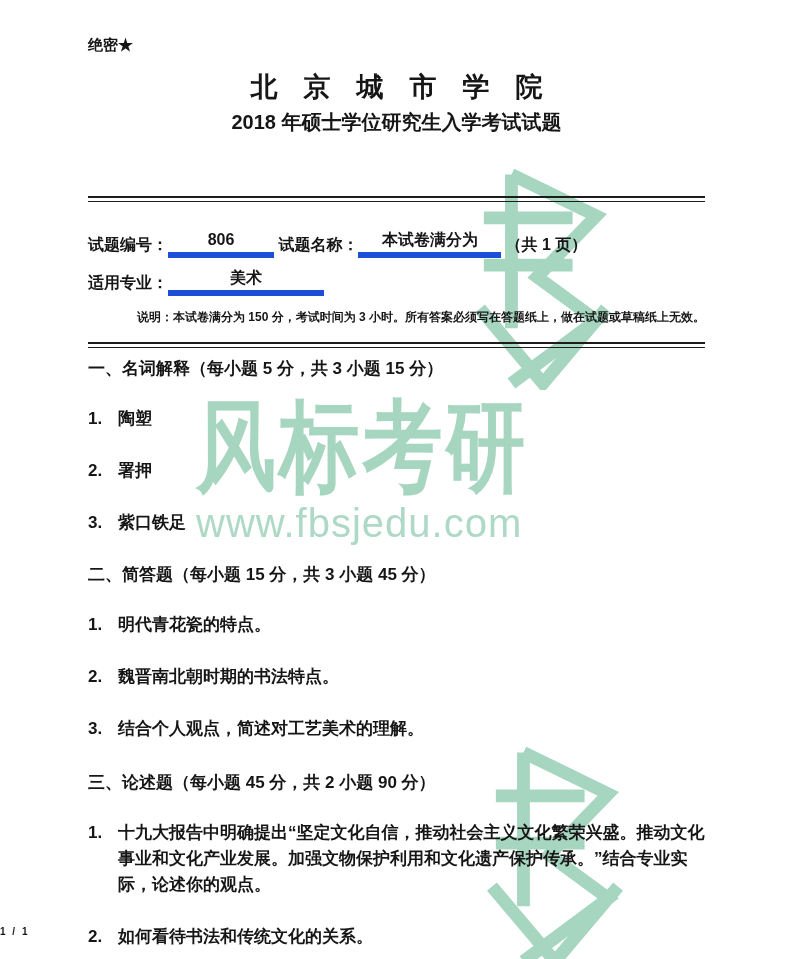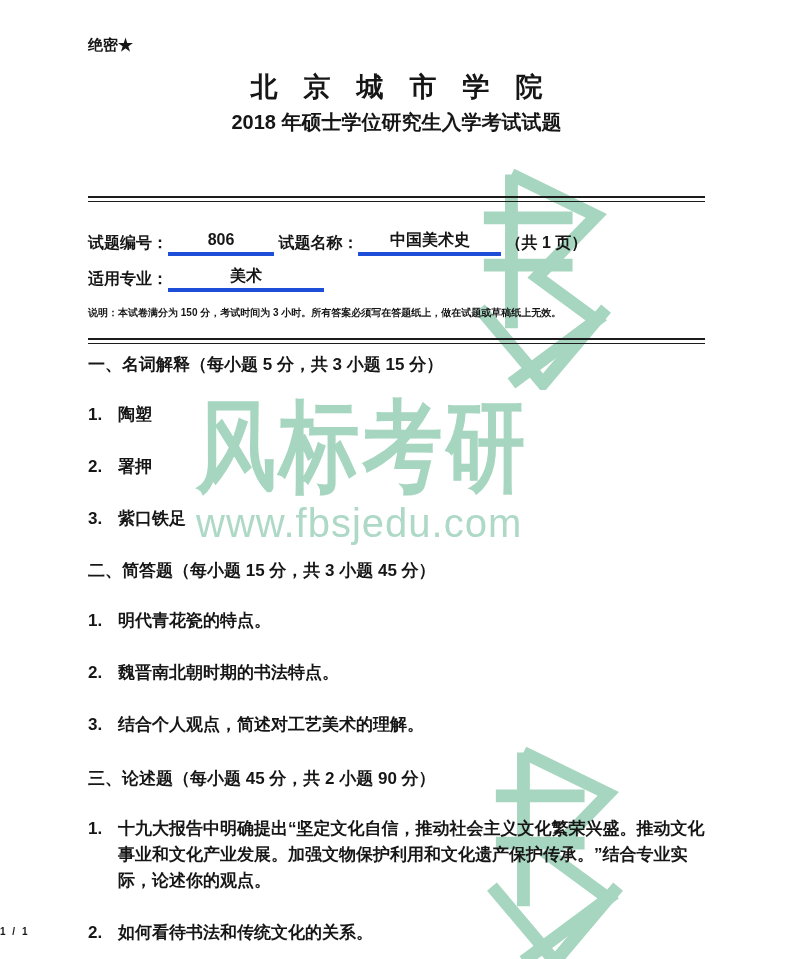--- a/index.html
+++ b/index.html
@@ -37,28 +37,28 @@
   .subtitle{text-align:center;font-size:20px;font-weight:700;margin-top:4px;}
   .rule-double{
     height:3px;border-top:2px solid #1c1c1c;border-bottom:1px solid #1c1c1c;
   }
   .rule-1{margin-top:60px;}
   .rule-2{margin-top:12px;}
   .info{margin-top:26px;font-size:16px;font-weight:700;}
   .info-row{line-height:26px;}
   .info-row + .info-row{margin-top:8px;}
   .ufield{
-    display:inline-block;border-bottom:4px solid #1d4ed8;
+    display:inline-block;border-bottom:6px solid #1d4ed8;
     text-align:center;vertical-align:bottom;line-height:24px;
   }
   .w106{width:106px;}
   .w143{width:143px;}
   .w156{width:156px;text-align:center;}
   .pages-note{margin-left:4px;}
-  .instructions{margin-top:8px;font-size:10px;font-weight:700;line-height:26px;}
+  .instructions{margin-top:8px;font-size:12px;font-weight:700;line-height:26px;text-align:right;}
   .sec-heading{font-size:17px;font-weight:700;line-height:22px;}
   .sec-1 .sec-heading{margin-top:10px;}
   .sec-2 .sec-heading{margin-top:28px;}
   .sec-3 .sec-heading{margin-top:30px;}
   .q-item{display:flex;font-size:17px;font-weight:700;line-height:26px;margin-top:26px;}
   .q-num{flex:0 0 30px;}
   .q-text{flex:1;}
   .page-number{
     position:absolute;left:0;bottom:22px;width:100%;
     text-align:left;font-size:10px;font-weight:700;z-index:1;letter-spacing:2px;
@@ -111,21 +111,21 @@
 
     <div class="title">北京城市学院</div>
 
     <div class="subtitle">2018 年硕士学位研究生入学考试试题</div>
 
     <div class="rule-double rule-1"></div>
 
     <div class="info">
       <div class="info-row">
         <span>试题编号：</span><span class="ufield w106">806</span>
-        <span>试题名称：</span><span class="ufield w143">中国美术史</span><span class="pages-note">（共 1 页）</span>
+        <span>试题名称：</span><span class="ufield w143">本试卷满分为</span><span class="pages-note">（共 1 页）</span>
       </div>
       <div class="info-row">
         <span>适用专业：</span><span class="ufield w156">美术</span>
       </div>
       <div class="instructions">说明：本试卷满分为 150 分，考试时间为 3 小时。所有答案必须写在答题纸上，做在试题或草稿纸上无效。</div>
     </div>
 
     <div class="rule-double rule-2"></div>
 
     <div class="section sec-1">

